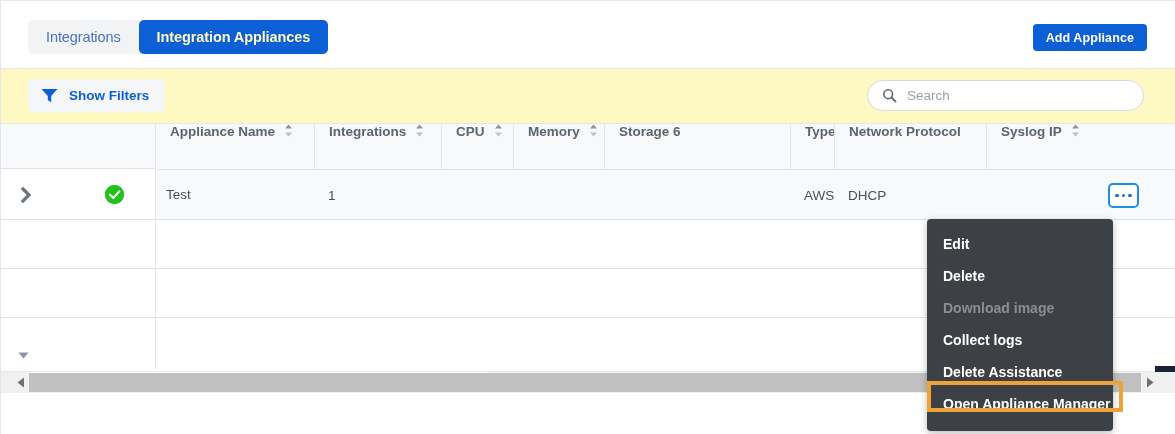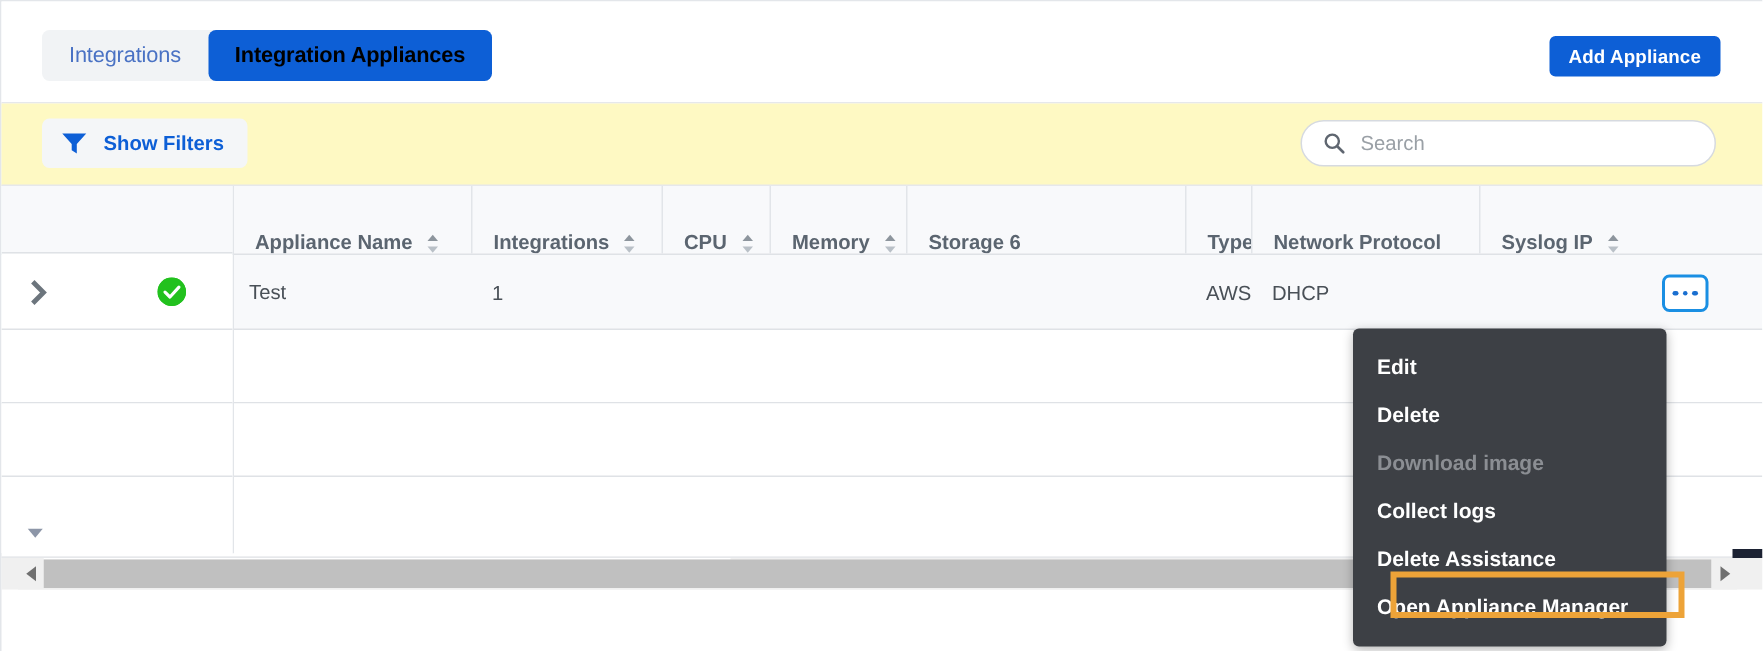--- a/index.html
+++ b/index.html
@@ -66,21 +66,21 @@
     font-weight: 600;
     color: #3d6fd6;
     border-radius: 5px;
     cursor: pointer;
     white-space: nowrap;
     letter-spacing: -0.1px;
   }
   .tab.inactive { font-weight: 400; color: #4a72c4; }
   .tab.active {
     background: #0d5fd6;
-    color: #000000;
+    color: #fef9c3;
     font-weight: 700;
   }
 
   .btn-primary {
     position: absolute;
     right: 28px; top: 23px;
     height: 27px;
     background: #0d5fd6;
     color: #fff;
     font-size: 12.5px;
@@ -168,21 +168,21 @@
     width: 1174px; height: 46px;
     background: #f8f9fb;
     border-bottom: 1px solid #dfe2e6;
     box-sizing: border-box;
   }
   .th {
     position: absolute;
     top: 0;
     height: 45px;
     display: flex;
-    align-items: flex-end;
+    align-items: flex-start;
     font-size: 13.5px;
     font-weight: 700;
     color: #5b6570;
     border-left: 1px solid #e2e5e9;
     box-sizing: border-box;
     padding-left: 14px;
     white-space: nowrap;
     overflow: hidden;
     cursor: pointer;
   }
@@ -350,22 +350,22 @@
     position: absolute;
     right: 0; top: 366px;
     width: 20px; height: 6px;
     background: #1c2233;
     z-index: 7;
   }
 
   
   .ctx-menu {
     position: absolute;
-    left: 902px; top: 219px;
-    width: 209px;
+    left: 927px; top: 219px;
+    width: 186px;
     background: #3d4045;
     border-radius: 4px;
     padding: 9px 0 11px 0;
     z-index: 20;
     box-shadow: 0 2px 7px rgba(0,0,0,0.28);
     box-sizing: border-box;
   }
   .ctx-item {
     height: 32px;
     line-height: 32px;

